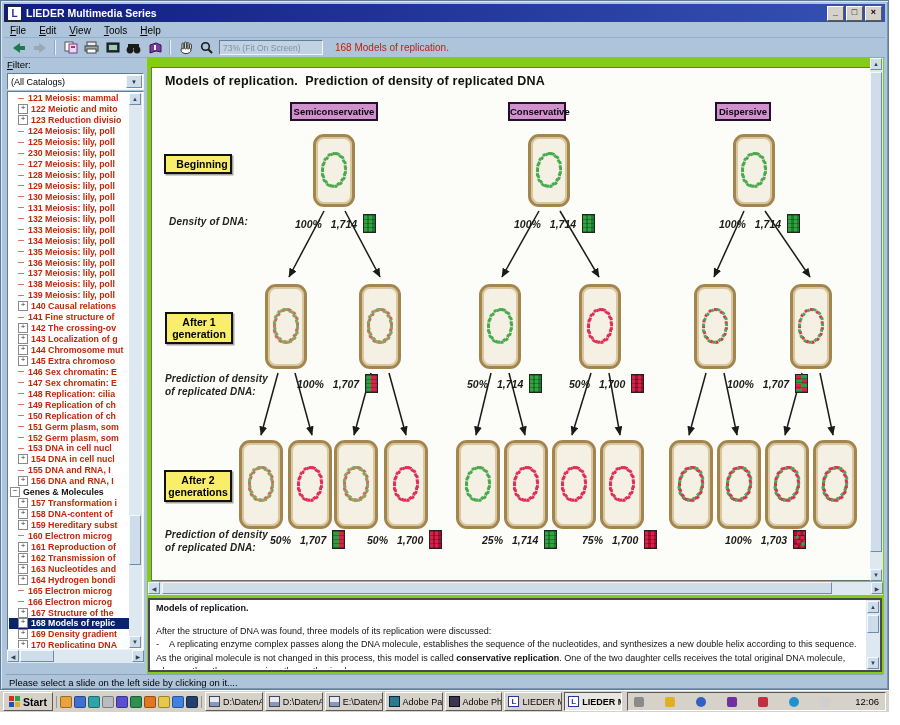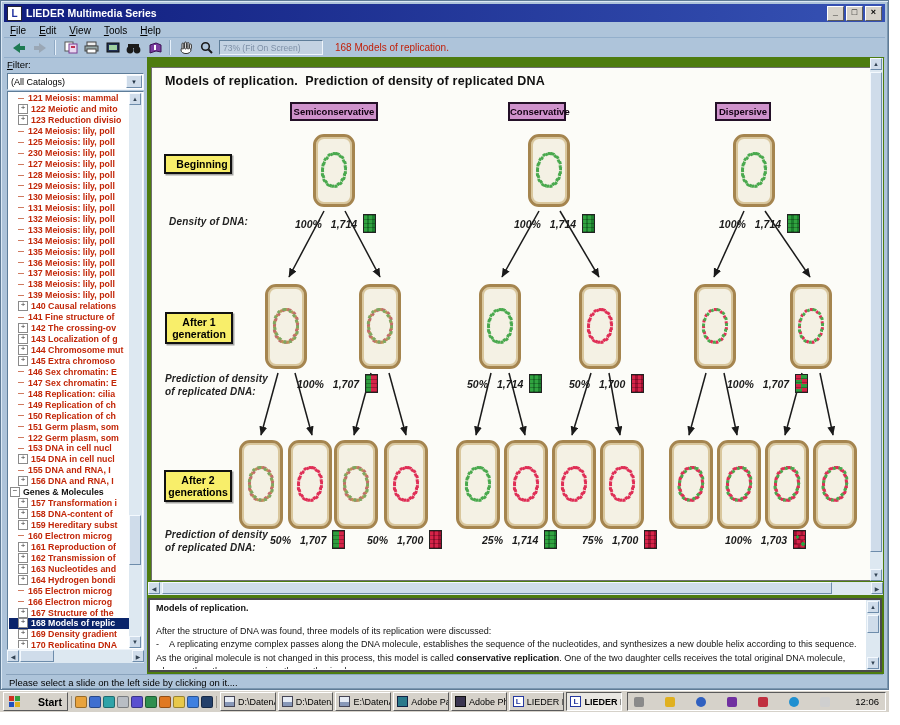--- a/index.html
+++ b/index.html
@@ -31,21 +31,21 @@
   .exp.dash{width:6px;height:0;border-top:1px solid #cf7a60;margin-right:4px;flex:none}
   .slabel{font-size:8.8px;font-weight:bold;color:#c22708}
   .cat .slabel{color:#111}
   .srow.sel{background:#0a246a}
   .srow.sel .slabel{color:#fff}
   
   .sb{position:absolute;background:#dde8f1}
   .sbtn{position:absolute;width:12px;height:12px;background:#cfdcea;border:1px solid;border-color:#f4f9fe #6d8cab #6d8cab #f4f9fe;font-size:6px;color:#345;display:flex;align-items:center;justify-content:center;box-sizing:border-box}
   .sthumb{position:absolute;background:#cfdcea;border:1px solid;border-color:#f4f9fe #6d8cab #6d8cab #f4f9fe;box-sizing:border-box}
   
-  .content{position:absolute;left:146px;top:56px;width:737px;height:617px;background:#4d7c0f}
+  .content{position:absolute;left:146px;top:56px;width:737px;height:617px;background:#84cc16}
   .image-panel{position:absolute;left:4px;top:10px;width:718px;height:512px;background:#fcfcf8;border:1px solid #6e6e6e;box-sizing:content-box}
   .ptitle{position:absolute;left:13px;top:6px;font-weight:bold;font-size:12.5px;color:#111;letter-spacing:.2px}
   .colhead{position:absolute;background:#cf92cc;border:2px solid #241028;font-weight:bold;font-size:9.5px;text-align:center;padding:2px 0;color:#101;box-sizing:border-box}
   .ybox{position:absolute;background:#f8ee6a;border:2px solid #111;width:68px;padding:2px 0;text-align:center;font-weight:bold;font-size:10.5px;line-height:1.15;box-shadow:1.5px 1.5px 0 rgba(60,60,60,.45);box-sizing:border-box}
   .sidelabel{position:absolute;font-style:italic;font-size:10px;font-weight:600;color:#222;line-height:1.3;letter-spacing:.2px}
   .cell{position:absolute;background:#f4f1e4;border:3px solid #a5854f;border-radius:11px;box-shadow:inset 0 0 0 2px #d9c79d;box-sizing:border-box}
   .ring{position:absolute;left:50%;top:50%;width:26px;height:36px;transform:translate(-50%,-53%)}
   .rl{position:absolute;inset:0;border-radius:50%;border:3px dotted #000}
   .vgroup{position:absolute;display:flex;align-items:center;font-style:italic;font-weight:bold;font-size:10.5px;color:#1a1a1a;white-space:nowrap}
   .vgroup .val{margin-left:9px}
@@ -59,21 +59,21 @@
   .arrows line{stroke:#1a1a1a;stroke-width:1.5}
   
   .text-frame{position:absolute;left:1px;top:541px;width:734px;height:74px;background:#fff;border:2px solid #4a4a4a;box-sizing:border-box}
   .text-inner{position:absolute;left:3px;top:1px;right:16px;bottom:1px;font-size:9px;line-height:1.5;color:#111;padding:1px 3px;overflow:hidden}
   .ip-title{font-weight:bold}
   .ip-gap{height:9px}
   
   .statusbar{position:absolute;left:5px;right:5px;top:673px;height:14px;font-size:9.5px;color:#000;display:flex;align-items:center;padding:0 3px;border-top:1px solid #8aa3bd}
   
   .taskbar{position:absolute;left:0;top:690px;width:889px;height:22px;background:#d6d2ca;border-top:1px solid #fff;display:flex;align-items:center;padding:0 3px;box-sizing:border-box;gap:3px}
-  .startbtn{height:17px;display:flex;align-items:center;gap:18px;padding:0 5px;background:#d6d2ca;border:1px solid;border-color:#fff #5a5a5a #5a5a5a #fff;font-weight:bold;font-size:10.5px;flex:none}
+  .startbtn{height:17px;display:flex;align-items:center;gap:3px;padding:0 5px;background:#d6d2ca;border:1px solid;border-color:#fff #5a5a5a #5a5a5a #fff;font-weight:bold;font-size:10.5px;flex:none}
   .flag{display:grid;grid-template-columns:5px 5px;grid-template-rows:5px 5px;gap:1px;flex:none}
   .flag span{display:block}
   .ql{display:flex;gap:2px;align-items:center;flex:none;padding:0 3px;border-left:1px solid #9a968e;border-right:1px solid #9a968e}
   .qli{width:12px;height:12px;border-radius:2px;border:1px solid rgba(0,0,0,.35);box-sizing:border-box}
   .taskbtns{display:flex;gap:2px;flex:1;min-width:0}
   .taskbtn{flex:1;height:17px;display:flex;align-items:center;gap:3px;padding:0 3px;background:#d6d2ca;border:1px solid;border-color:#fff #5a5a5a #5a5a5a #fff;font-size:9px;overflow:hidden;white-space:nowrap;min-width:0}
   .taskbtn.active{border-color:#5a5a5a #fff #fff #5a5a5a;background:#e9e7e2;font-weight:bold}
   .ticon{width:11px;height:11px;flex:none;box-sizing:border-box}
   .t-drive{background:linear-gradient(#e6ebf4 0 55%,#8898b8 55%);border:1px solid #445}
   .t-pagemaker{background:#2a7a8c;border:1px solid #124}
@@ -305,21 +305,21 @@
           <div class="srow">
             <div class="exp dash"></div>
             <div class="slabel">150 Replication of ch</div>
           </div>
           <div class="srow">
             <div class="exp dash"></div>
             <div class="slabel">151 Germ plasm, som</div>
           </div>
           <div class="srow">
             <div class="exp dash"></div>
-            <div class="slabel">122 Germ plasm, som</div>
+            <div class="slabel">152 Germ plasm, som</div>
           </div>
           <div class="srow">
             <div class="exp dash"></div>
             <div class="slabel">153 DNA in cell nucl</div>
           </div>
           <div class="srow">
             <div class="exp box">+</div>
             <div class="slabel">154 DNA in cell nucl</div>
           </div>
           <div class="srow">

